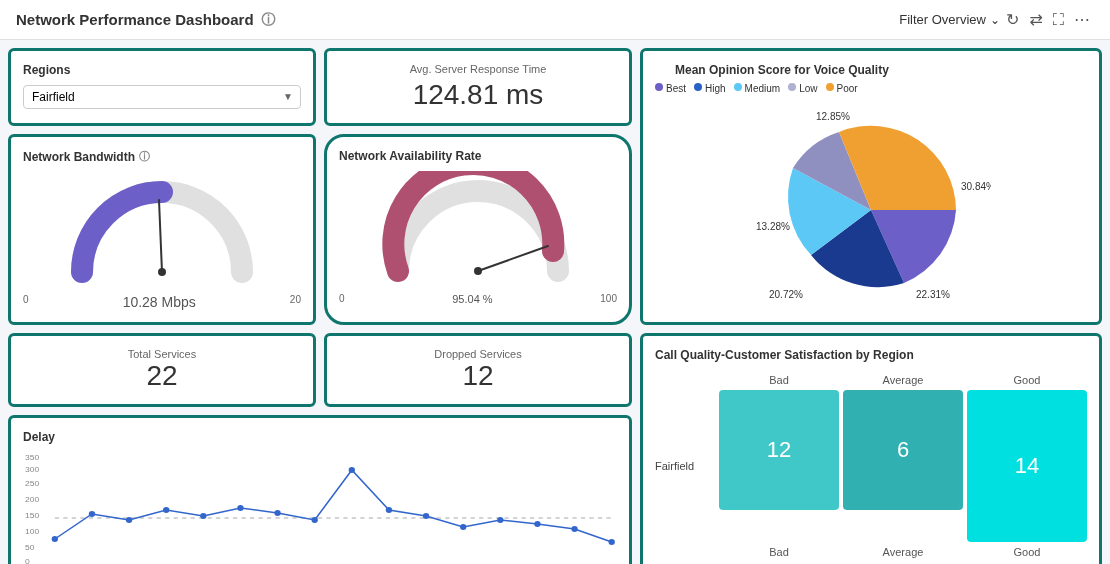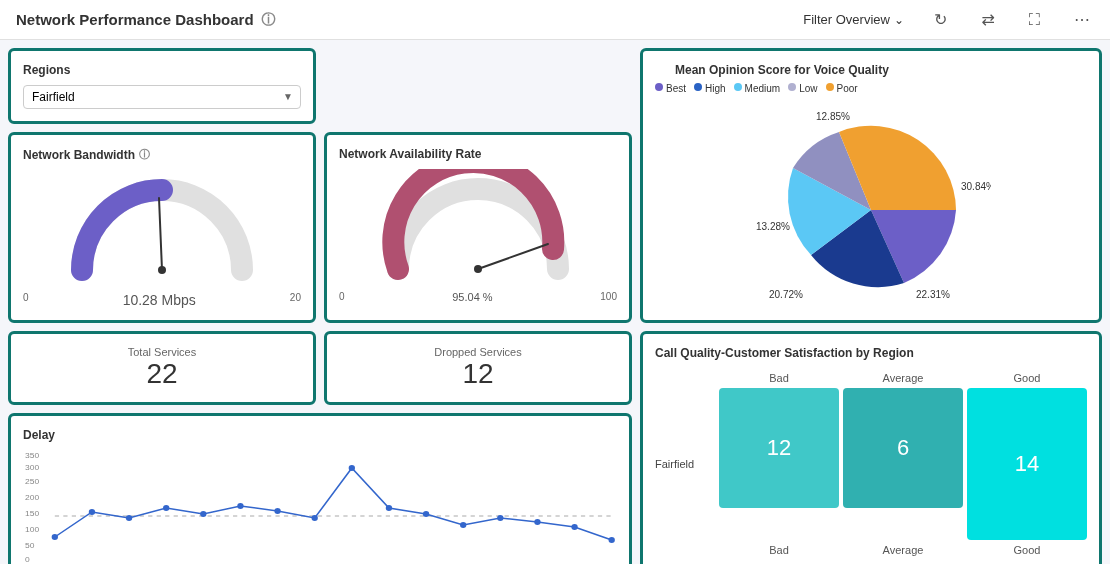--- a/index.html
+++ b/index.html
@@ -4,21 +4,21 @@
   <style>
     * { box-sizing: border-box; margin: 0; padding: 0; }
     body { font-family: 'Segoe UI', Arial, sans-serif; background: #f5f6fa; font-size: 13px; color: #333; }
 
     .top-bar {
       display: flex; justify-content: space-between;
       background: #fff; padding: 8px 16px; border-bottom: 1px solid #e0e0e0;
       height: 40px;
     }
     .top-bar-left { display: flex; align-items: center; gap: 8px; font-weight: 600; font-size: 15px; }
-    .top-bar-right { display: flex; align-items: center; gap: 26px; color: #555; }
+    .top-bar-right { display: flex; align-items: center; gap: 2px; color: #555; }
     .top-bar-right .filter-overview { display: flex; align-items: center; gap: 4px; font-size: 13px; color: #333; }
     .icon-btn { cursor: pointer; background: none; border: none; color: #555; font-size: 16px; padding: 2px 4px; }
 
     .dashboard { display: grid; grid-template-columns: 1fr 1fr 1.5fr; grid-template-rows: auto auto auto auto; gap: 8px; padding: 8px; height: calc(564px - 40px); }
 
     .card { background: #fff; border-radius: 6px; border: 3px solid #0f766e; padding: 12px; }
 
     
     .regions-card { grid-column: 1; grid-row: 1; }
     .card-title { font-size: 12px; font-weight: 600; color: #333; margin-bottom: 8px; }
@@ -33,21 +33,21 @@
 
     
     .mos-card { grid-column: 3; grid-row: 1 / 3; }
     .mos-card .card-title { margin-bottom: 6px; padding-left: 20px; }
 
     
     .bandwidth-card { grid-column: 1; grid-row: 2; }
     .bandwidth-card .card-title { display: flex; align-items: center; gap: 4px; }
 
     
-    .availability-card { grid-column: 2; grid-row: 2; }
+    .availability-card { grid-column: 2; grid-row: 2; border-radius: 20px; }
 
     
     .total-services-card { grid-column: 1; grid-row: 3; text-align: center; display: flex; flex-direction: column; justify-content: center; align-items: center; }
     .stat-label { font-size: 11px; color: #666; }
     .stat-value { font-size: 28px; font-weight: 400; color: #333; }
 
     
     .dropped-services-card { grid-column: 2; grid-row: 3; text-align: center; display: flex; flex-direction: column; justify-content: space-between; align-items: center; }
 
     
@@ -101,20 +101,24 @@
     <div class="select-wrapper">
       <select class="select-box">
         <option>Fairfield</option>
         <option>New York</option>
         <option>Los Angeles</option>
         <option>Chicago</option>
       </select>
     </div>
   </div>
 
+  <div class="card avg-response-card">
+    <div class="avg-response-label">Avg. Server Response Time</div>
+    <div class="avg-response-value">124.81 ms</div>
+  </div>
 
   <div class="card mos-card">
     <div class="card-title">Mean Opinion Score for Voice Quality</div>
     <div class="legend">
       <div class="legend-item">
         <span class="legend-dot" style="background:#6c5fc7;"></span>
         <span>Best</span>
       </div>
       <div class="legend-item">
         <span class="legend-dot" style="background:#2962c4;"></span>

